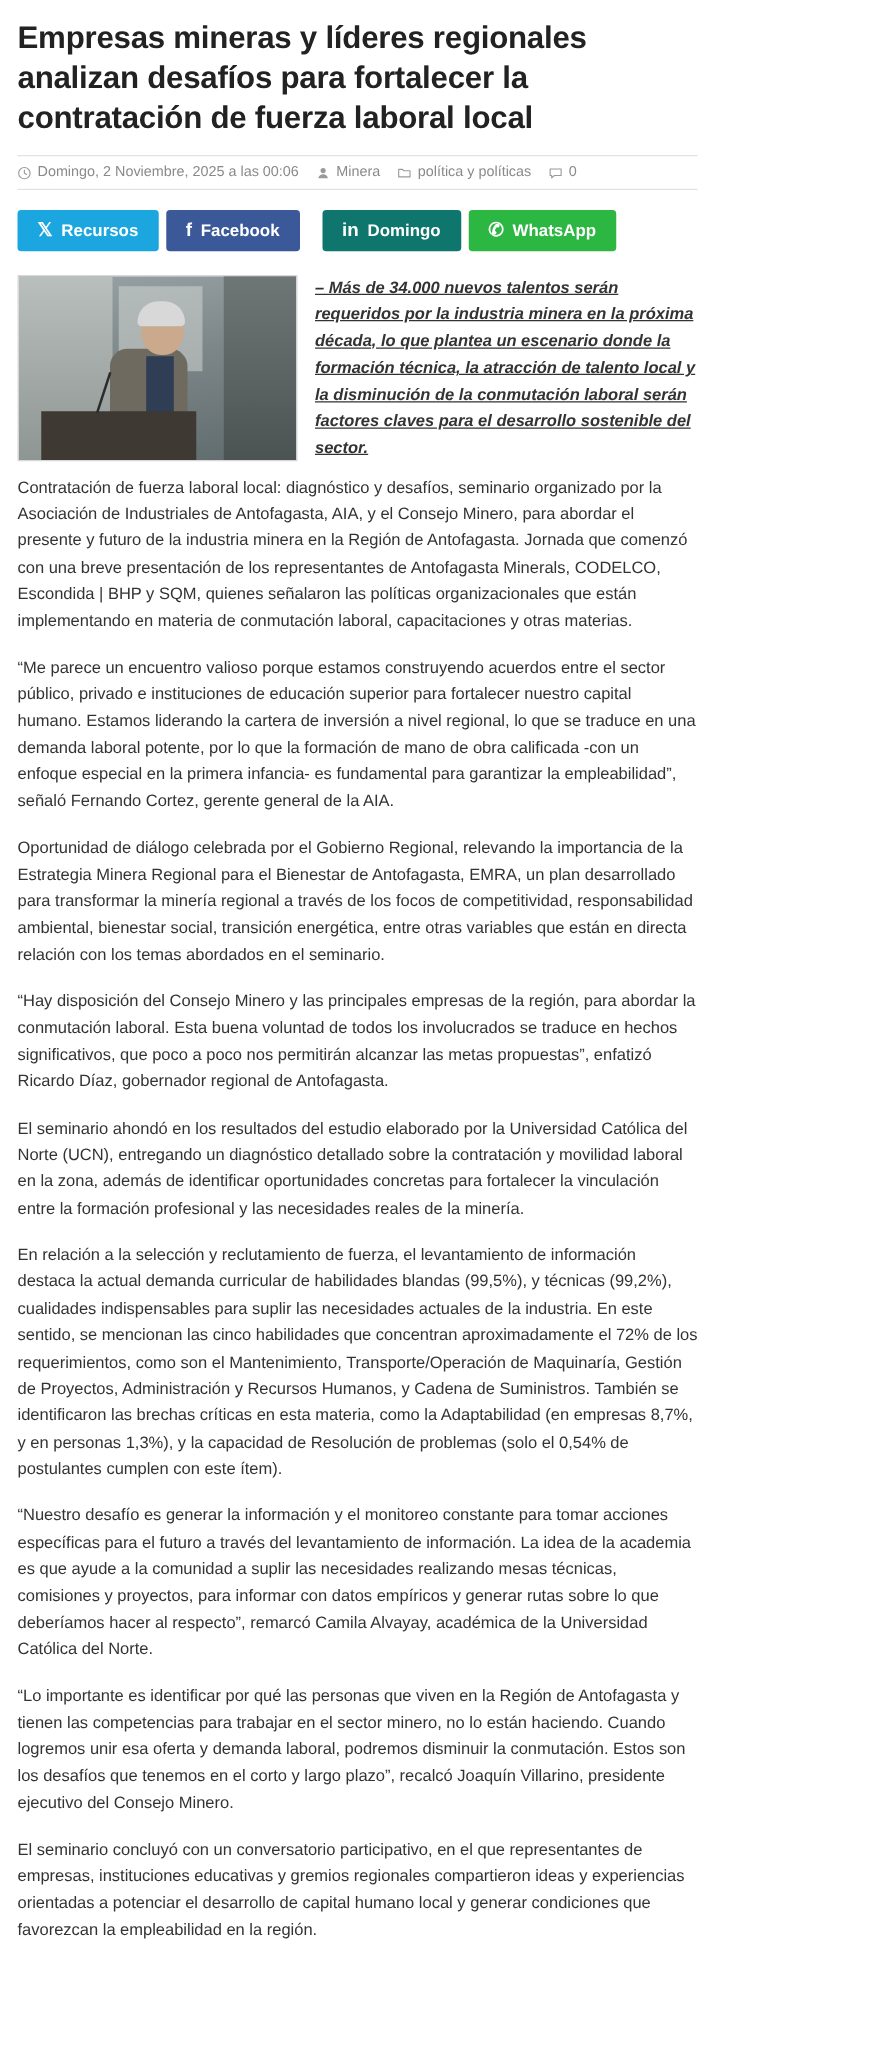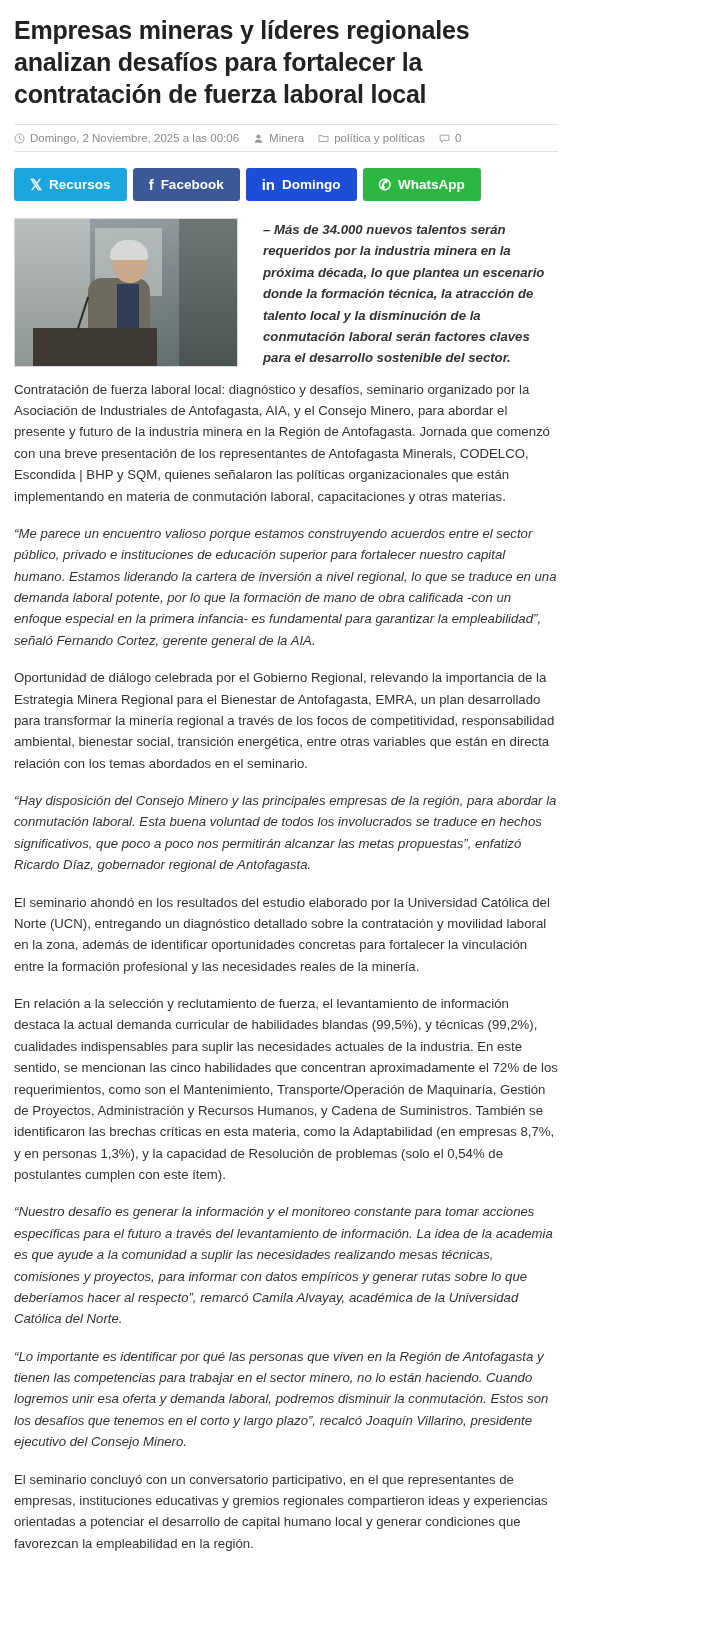--- a/index.html
+++ b/index.html
@@ -75,28 +75,29 @@
     font-family: "Liberation Sans", sans-serif;
   }
   .share-btn .gl {
     font-size: 15px;
     line-height: 1;
     display: inline-flex;
     align-items: center;
   }
   .share-twitter { background: #1ca6e0; }
   .share-facebook { background: #3b5998; }
-  .share-linkedin { background: #1d4ed8; }
+  .share-linkedin { background: #0f766e; margin-left: 12px; }
   .share-whatsapp { background: #2cb742; }
 
   .lead-block {
     display: flex;
-    gap: 25px;
-    align-items: center;
+    gap: 14px;
+    align-items: flex-end;
     margin-bottom: 10px;
+    text-decoration: underline;
   }
   .lead-photo {
     width: 224px;
     height: 149px;
     flex: 0 0 auto;
     border: 1px solid #d8d8d8;
     position: relative;
     overflow: hidden;
     background: linear-gradient(170deg, #9aa3a6 0%, #7d8789 45%, #5f6a6c 100%);
   }
@@ -118,21 +119,21 @@
     line-height: 1.62;
     color: #333333;
     padding-top: 2px;
   }
   p.body-par {
     font-size: 13.2px;
     line-height: 1.62;
     color: #333333;
     margin: 4px 0 16px 0;
   }
-  p.body-par.italic { font-style: italic; }
+  p.body-par.italic { }
   h3.subhead {
     font-size: 13.2px;
     font-weight: bold;
     color: #222222;
     margin: 0 0 16px 0;
     line-height: 1.5;
   }
 </style>
 </head>
 <body>

